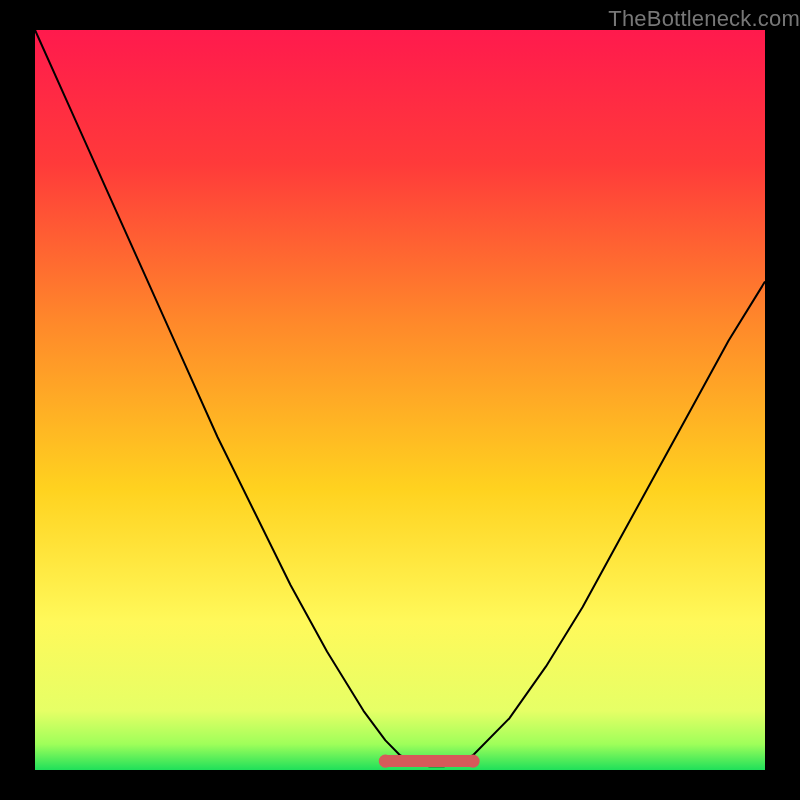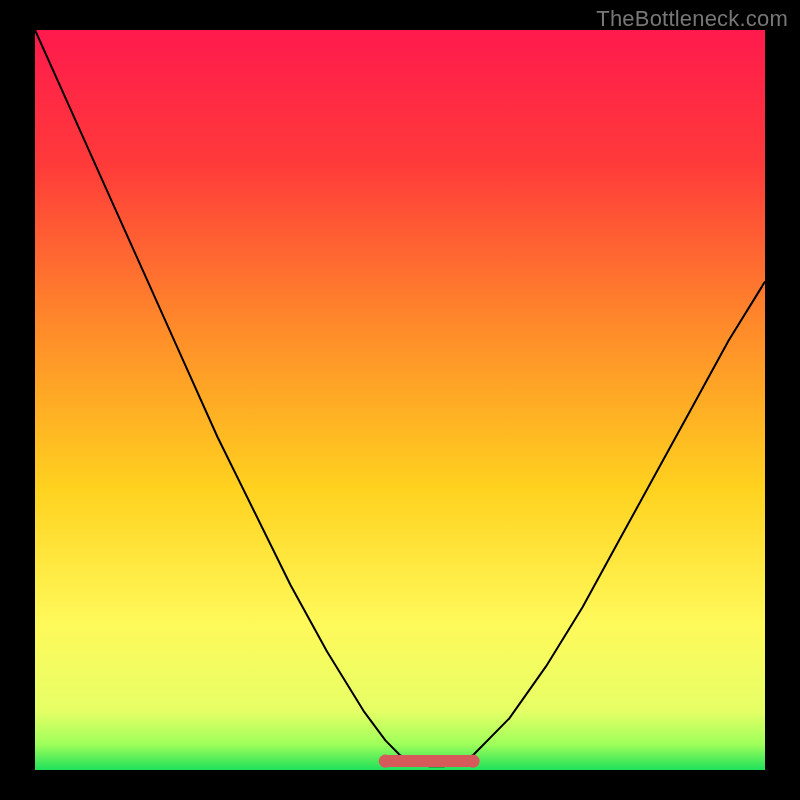--- a/index.html
+++ b/index.html
@@ -10,21 +10,21 @@
   }
   .canvas {
     width: 800px;
     height: 800px;
     position: relative;
     background: #000000;
   }
   .watermark {
     position: absolute;
     top: 6px;
-    right: 12px;
+    right: 0;
     color: #777777;
     font-size: 22px;
     font-weight: 500;
     letter-spacing: 0.2px;
     z-index: 5;
     margin-left: 20px;
   }
   svg {
     position: absolute;
     top: 0;

